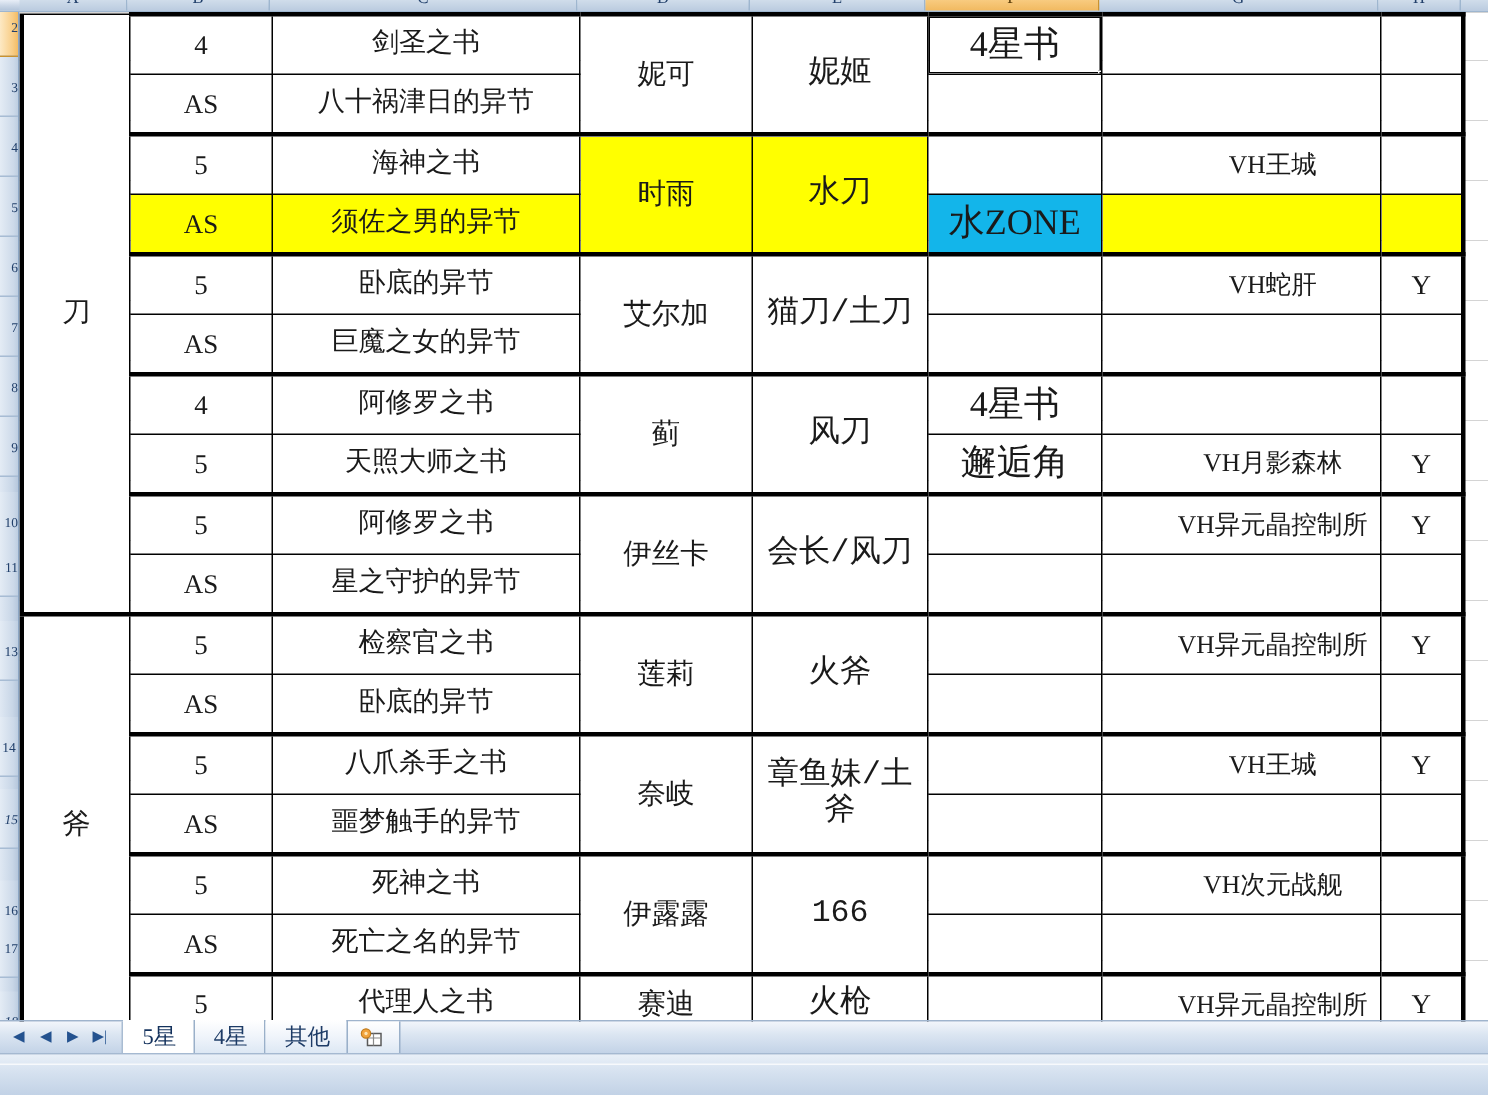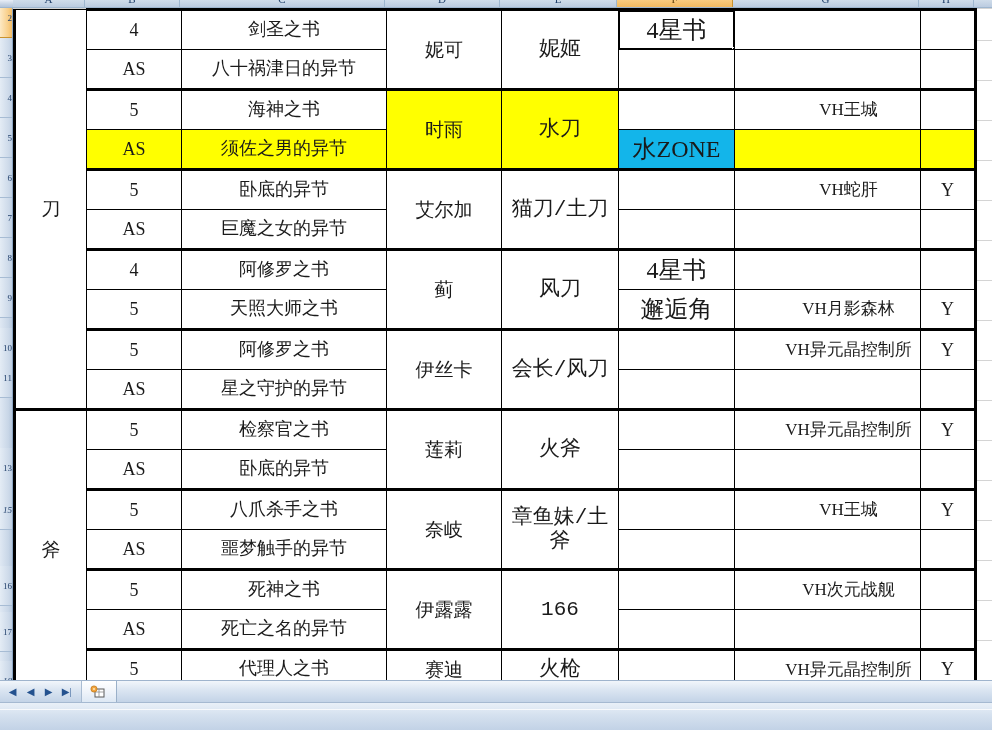--- a/index.html
+++ b/index.html
@@ -262,24 +262,24 @@
       <div class="rowhead" style="top: 30px; height: 40px; line-height: 40px;">3</div>
       <div class="rowhead" style="top: 70px; height: 40px; line-height: 40px;">4</div>
       <div class="rowhead" style="top: 110px; height: 40px; line-height: 40px;">5</div>
       <div class="rowhead" style="top: 150px; height: 40px; line-height: 40px;">6</div>
       <div class="rowhead" style="top: 190px; height: 40px; line-height: 40px;">7</div>
       <div class="rowhead" style="top: 230px; height: 40px; line-height: 40px;">8</div>
       <div class="rowhead" style="top: 270px; height: 40px; line-height: 40px;">9</div>
       <div class="rowhead" style="top: 320px; height: 40px; line-height: 40px;">10</div>
       <div class="rowhead" style="top: 350px; height: 40px; line-height: 40px;">11</div>
       <div class="rowhead" style="top: 390px; height: 40px; line-height: 40px; margin-left: 40px;">12</div>
-      <div class="rowhead" style="top: 440px; height: 40px; line-height: 40px;">13</div>
+      <div class="rowhead" style="top: 406px; height: 40px; line-height: 40px;">13</div>
       <div class="rowhead" style="top: 470px; height: 40px; line-height: 40px; text-align: center;">14</div>
-      <div class="rowhead" style="top: 482px; height: 40px; line-height: 40px; font-style: italic;">15</div>
-      <div class="rowhead" style="top: 558px; height: 40px; line-height: 40px;">16</div>
+      <div class="rowhead" style="top: 518px; height: 40px; line-height: 40px; font-style: italic;">15</div>
+      <div class="rowhead" style="top: 579px; height: 40px; line-height: 40px;">16</div>
       <div class="rowhead" style="top: 604px; height: 40px; line-height: 40px;">17</div>
       <div class="rowhead" style="top: 653px; height: 40px; line-height: 40px; font-style: italic;">18</div>
     </div>
 
   <table class="sheet-table" id="sheet-table">
     <tbody id="sheet-body">
         <tr>
           <td class="cat tb-left" rowspan="10">刀</td>
           <td class="rarity tb-top">4</td>
           <td class="book tb-top">剑圣之书</td>
@@ -420,20 +420,31 @@
         </tr>
       </tbody>
   </table>
 
   <div class="tabbar">
     <div class="tab-nav" id="tab-nav">
         <div class="navbtn">◀</div>
         <div class="navbtn">◀</div>
         <div class="navbtn">▶</div>
         <div class="navbtn">▶|</div>
+      </div>
+    <div class="tabs" id="tabs">
+        <div class="tab selected">
+          <span>5星</span>
+        </div>
+        <div class="tab">
+          <span>4星</span>
+        </div>
+        <div class="tab">
+          <span>其他</span>
+        </div>
       </div>
     <div class="newsheet">
       <svg width="16" height="14" viewBox="0 0 16 14">
         <rect x="5" y="4" width="9" height="8" fill="#ffffff" stroke="#5a5a5a" stroke-width="1"></rect>
         <line x1="5" y1="7" x2="14" y2="7" stroke="#8a8a8a" stroke-width="0.8"></line>
         <line x1="9" y1="4" x2="9" y2="12" stroke="#8a8a8a" stroke-width="0.8"></line>
         <circle cx="4" cy="4" r="3.1" fill="#f2a33c" stroke="#c07c1e" stroke-width="0.8"></circle>
         <circle cx="4" cy="4" r="1.1" fill="#fde3b0"></circle>
       </svg>
     </div>

